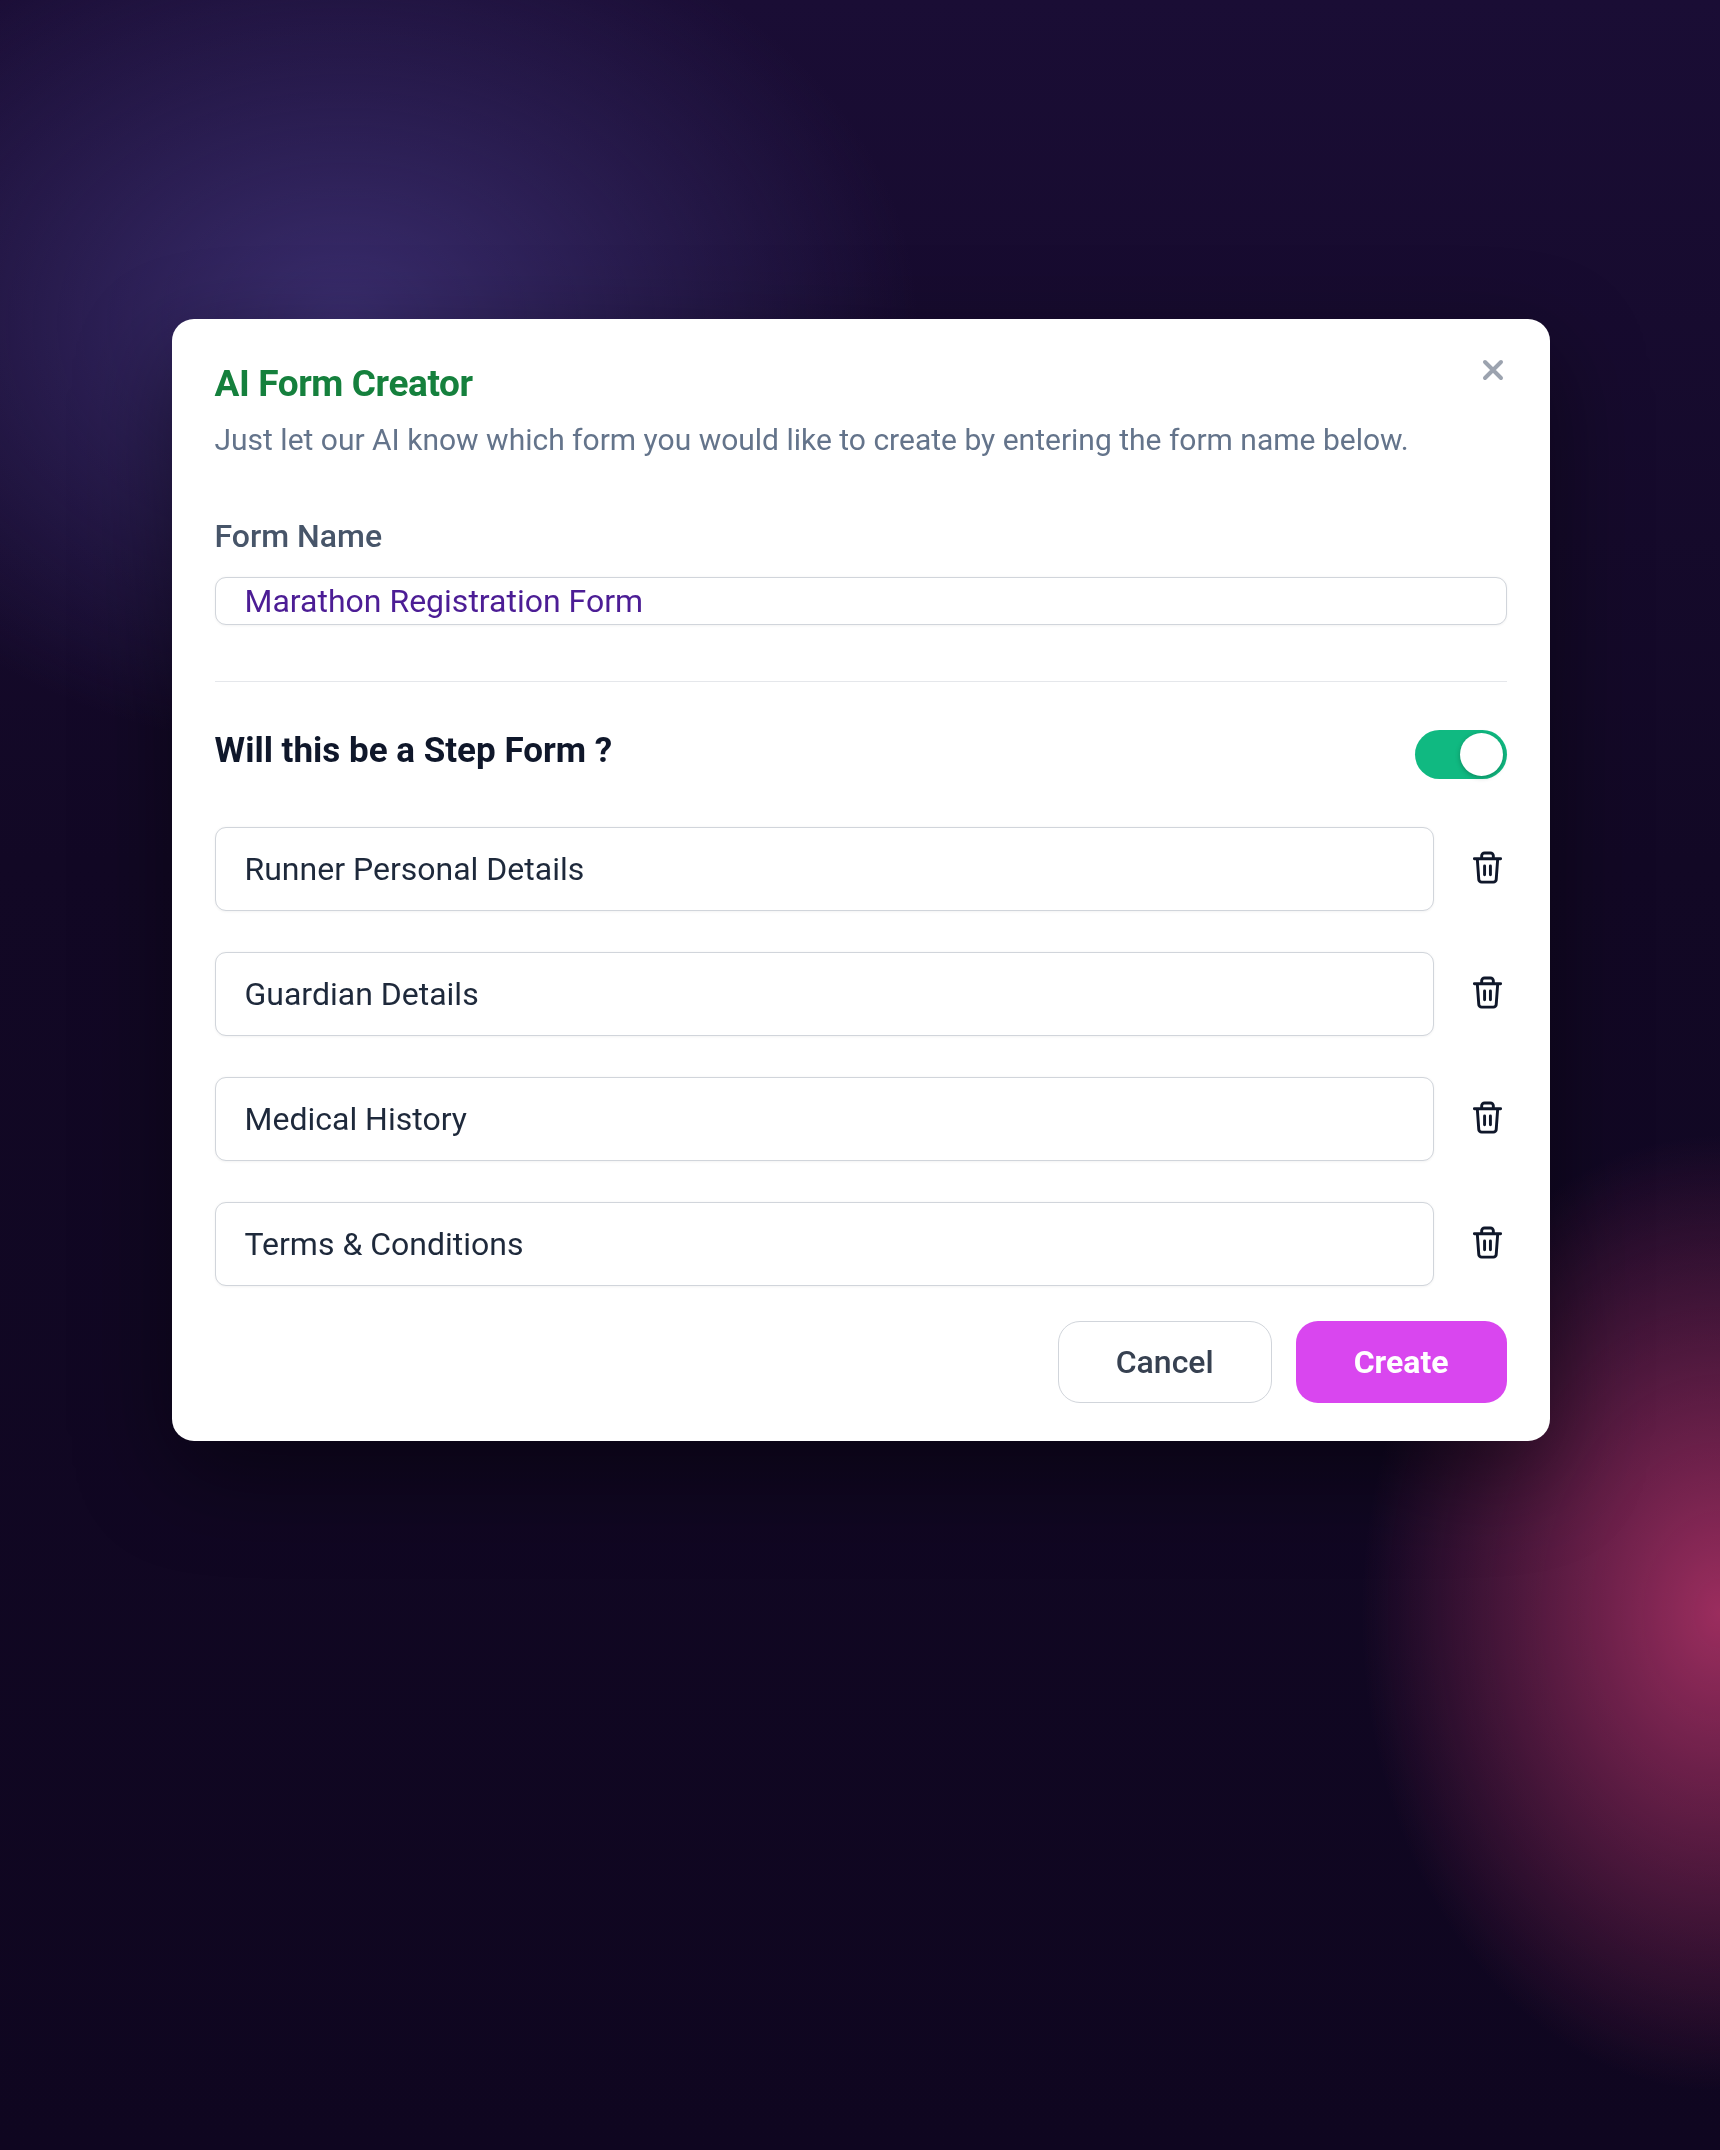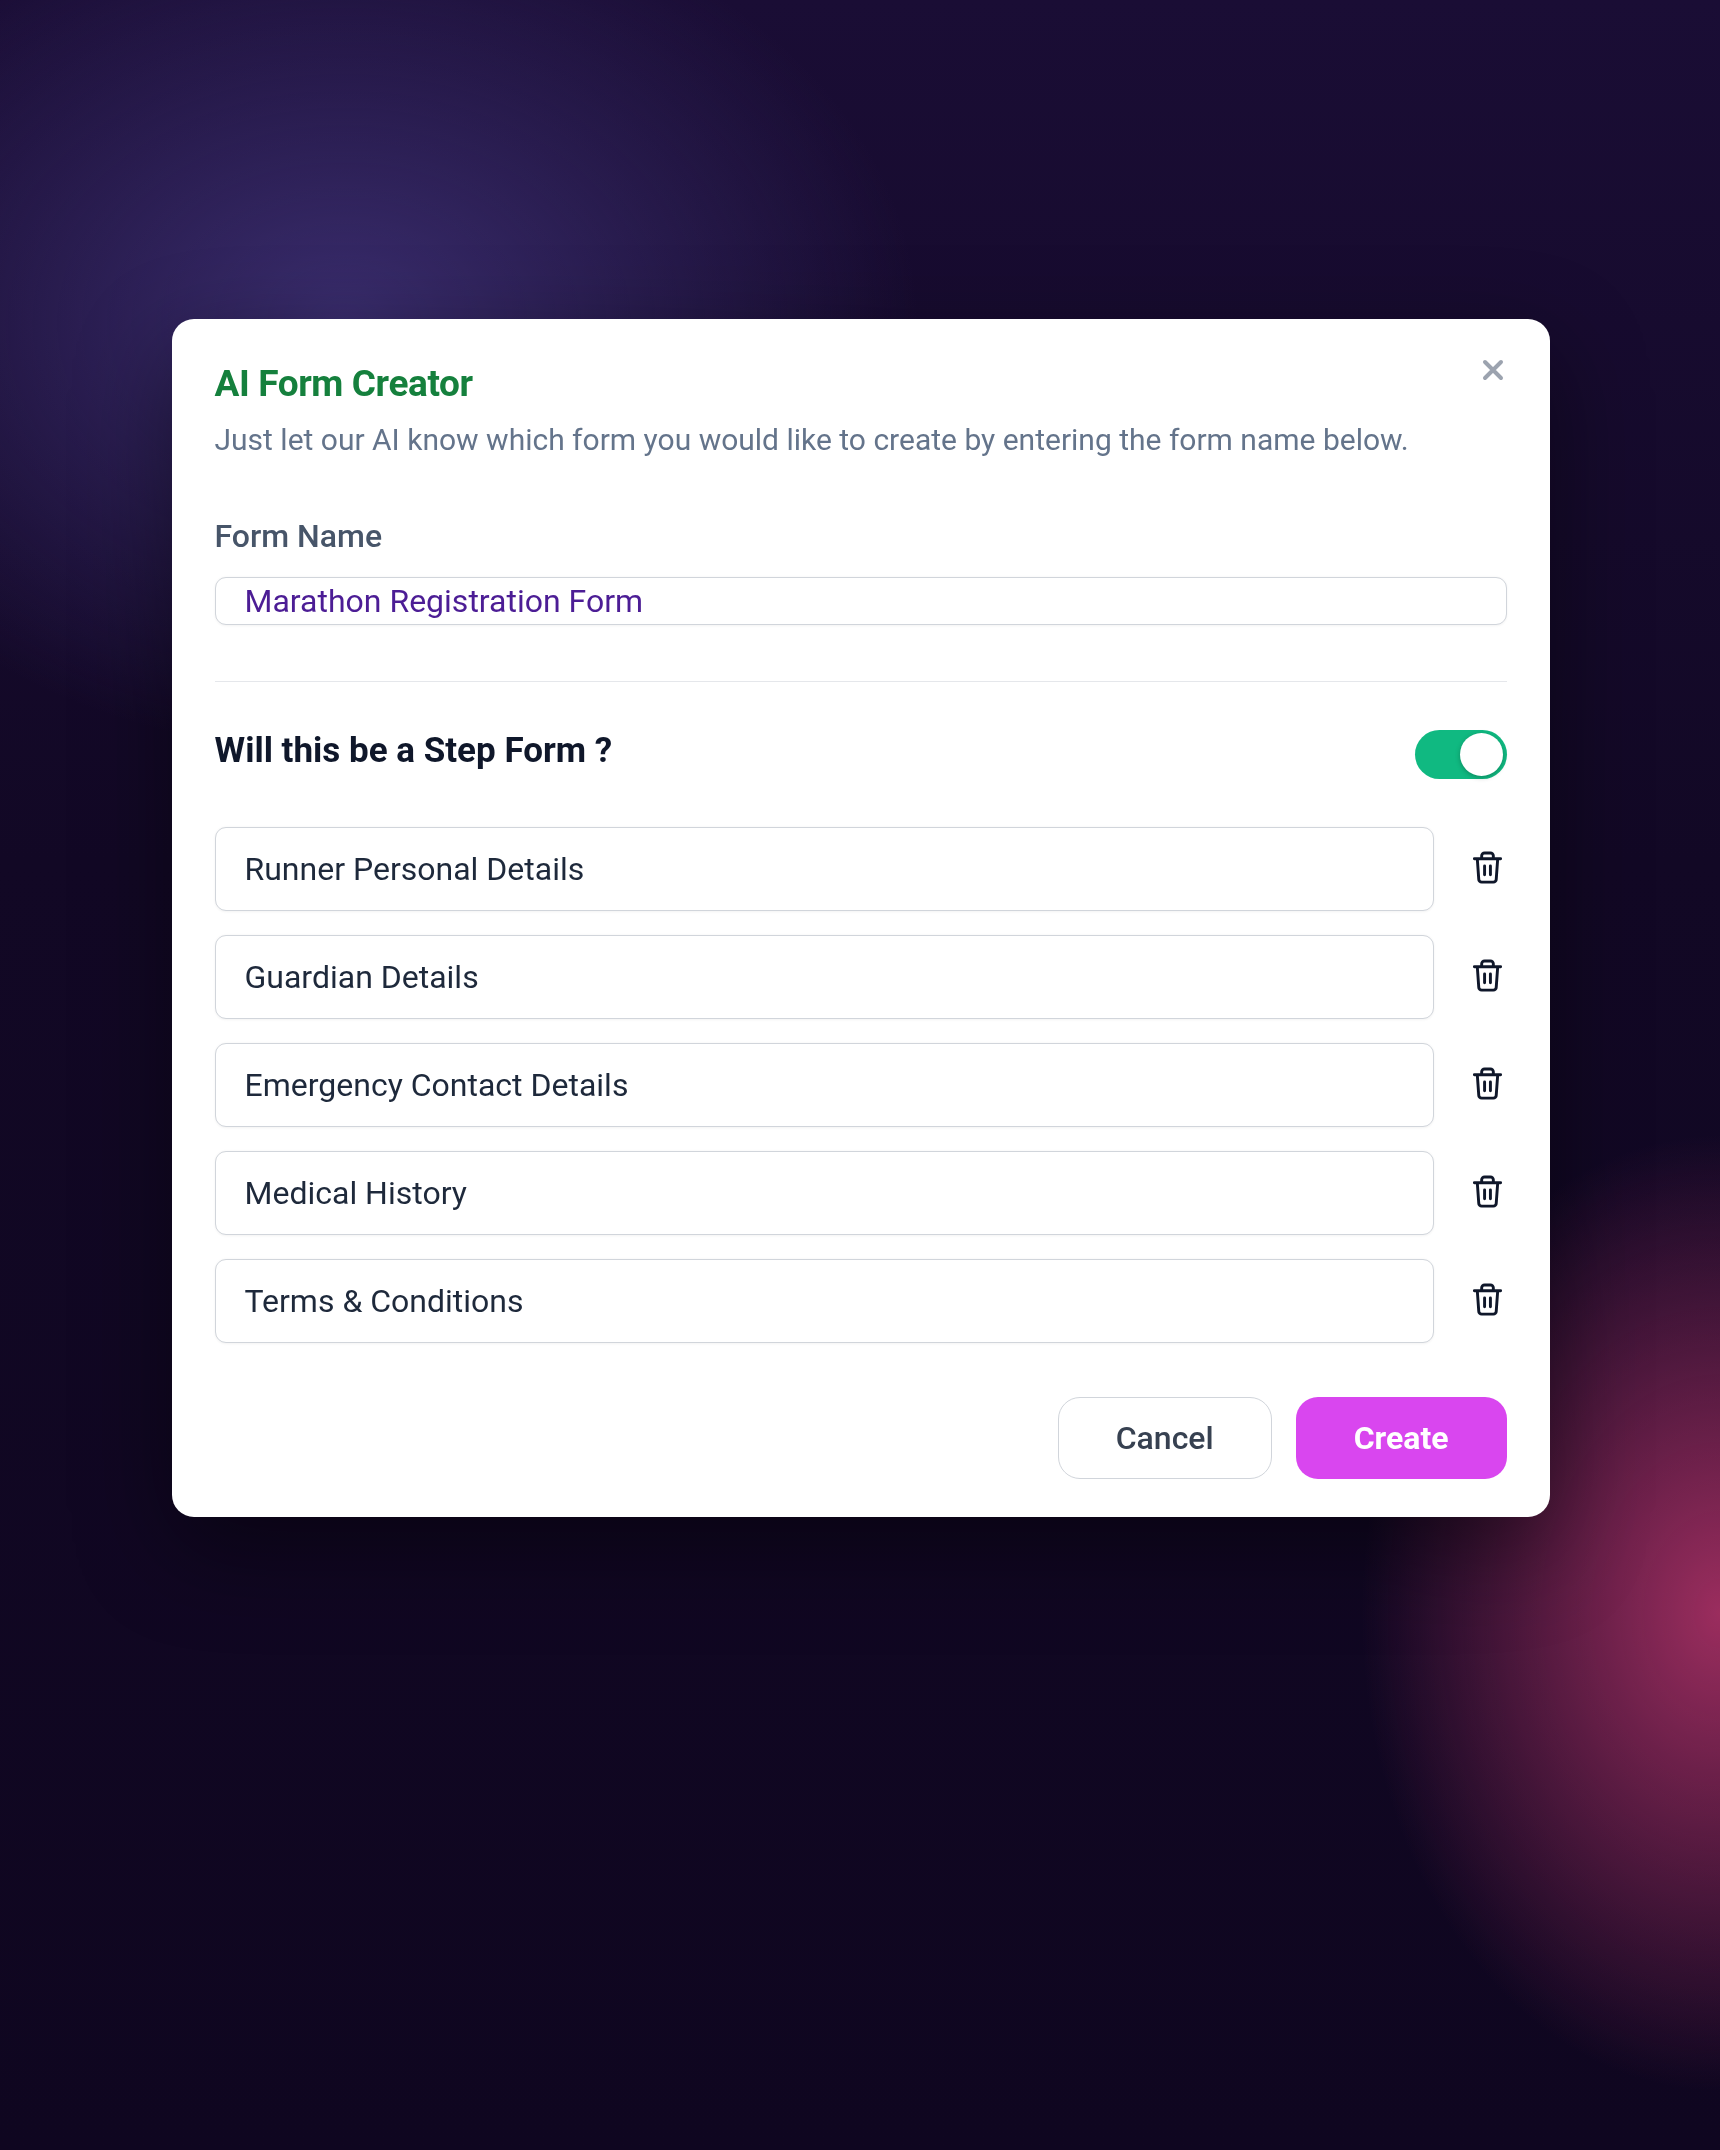--- a/index.html
+++ b/index.html
@@ -122,22 +122,22 @@
       width: 43px;
       height: 43px;
       background: #ffffff;
       border-radius: 50%;
       box-shadow: 0 1.6px 4.8px rgba(0,0,0,0.25);
     }
 
     .steps-list {
       display: flex;
       flex-direction: column;
-      gap: 24px;
-      margin-bottom: 54px;
+      gap: 41px;
+      margin-bottom: 35px;
     }
 
     .step-row {
       display: flex;
       align-items: center;
       gap: 35px;
     }
 
     .step-input {
       flex: 1;
@@ -244,30 +244,20 @@
       <input type="text" class="step-input" value="Guardian Details" style="">
       <div class="trash-btn">
         <span>
           <svg viewBox="0 0 24 24">
             <path d="M3 6h18M8 6V4a2 2 0 012-2h4a2 2 0 012 2v2M19 6l-1 14a2 2 0 01-2 2H8a2 2 0 01-2-2L5 6M10 11v6M14 11v6" stroke-linecap="round" stroke-linejoin="round"></path>
           </svg>
         </span>
       </div>
     </div>
 
-    <div class="step-row">
-      <input type="text" class="step-input" value="Emergency Contact Details" style="">
-      <div class="trash-btn">
-        <span>
-          <svg viewBox="0 0 24 24">
-            <path d="M3 6h18M8 6V4a2 2 0 012-2h4a2 2 0 012 2v2M19 6l-1 14a2 2 0 01-2 2H8a2 2 0 01-2-2L5 6M10 11v6M14 11v6" stroke-linecap="round" stroke-linejoin="round"></path>
-          </svg>
-        </span>
-      </div>
-    </div>
 
     <div class="step-row">
       <input type="text" class="step-input" value="Medical History" style="">
       <div class="trash-btn">
         <span>
           <svg viewBox="0 0 24 24">
             <path d="M3 6h18M8 6V4a2 2 0 012-2h4a2 2 0 012 2v2M19 6l-1 14a2 2 0 01-2 2H8a2 2 0 01-2-2L5 6M10 11v6M14 11v6" stroke-linecap="round" stroke-linejoin="round"></path>
           </svg>
         </span>
       </div>

